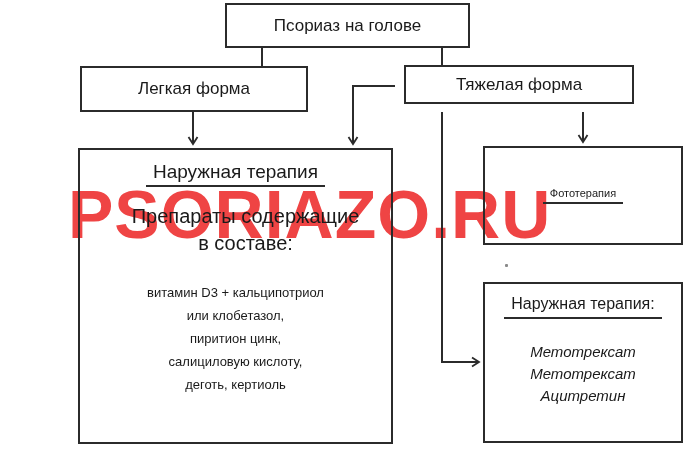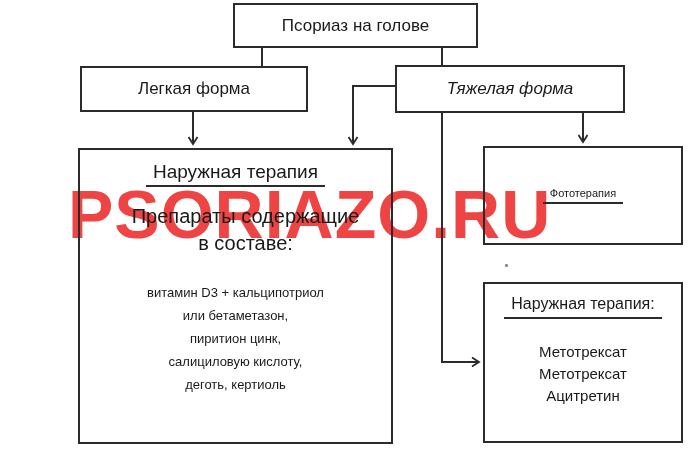--- a/index.html
+++ b/index.html
@@ -19,57 +19,57 @@
   .hcenter{display:flex;align-items:center;justify-content:center;}
   .node-label{font-size:17px;}
   .underlined{
     display:inline-block;border-bottom:2px solid #2b2b2b;padding:0 7px 3px;
   }
   .ext-title{margin-top:12px;font-size:19px;line-height:20px;}
   .ext-sub{margin-top:16px;font-size:20px;line-height:27px;padding-left:20px;}
   .ext-list{margin-top:24px;font-size:13px;line-height:23px;}
   .photo-title{font-size:11px;}
   .sys-title{margin-top:10px;font-size:16px;line-height:20px;}
-  .sys-list{margin-top:22px;font-size:15px;line-height:22px;}
+  .sys-list{margin-top:22px;font-size:15px;line-height:22px;font-style:italic;}
   .connectors{position:absolute;left:0;top:0;z-index:3;}
   .stray-mark{
     position:absolute;left:505px;top:264px;width:3px;height:3px;
     background:#8a8a8a;border-radius:1px;z-index:2;
   }
 </style>
 </head>
 <body>
 
 <div class="canvas">
 
   <div class="watermark">PSORIAZO.RU</div>
 
-  <div class="box hcenter" style="left:233px;top:3px;width:245px;height:45px;">
+  <div class="box hcenter" style="left:225px;top:3px;width:245px;height:45px;">
     <span class="node-label">Псориаз на голове</span>
   </div>
 
   <div class="box hcenter" style="left:80px;top:66px;width:228px;height:46px;">
     <span class="node-label">Легкая форма</span>
   </div>
 
-  <div class="box hcenter" style="left:395px;top:65px;width:230px;height:48px;font-style:italic;">
+  <div class="box hcenter" style="left:404px;top:65px;width:230px;height:39px;">
     <span class="node-label">Тяжелая форма</span>
   </div>
 
   <div class="box" style="left:78px;top:148px;width:315px;height:296px;">
     <div class="ext-title">
       <span class="underlined">Наружная терапия</span>
     </div>
     <div class="ext-sub">
       <div>Препараты содержащие</div>
       <div>в составе:</div>
     </div>
     <div class="ext-list">
       <div>витамин D3 + кальципотриол</div>
-      <div>или бетаметазон,</div>
+      <div>или клобетазол,</div>
       <div>пиритион цинк,</div>
       <div>салициловую кислоту,</div>
       <div>деготь, кертиоль</div>
     </div>
   </div>
 
   <div class="box hcenter" style="left:483px;top:146px;width:200px;height:99px;">
     <span class="photo-title underlined">Фототерапия</span>
   </div>
 

